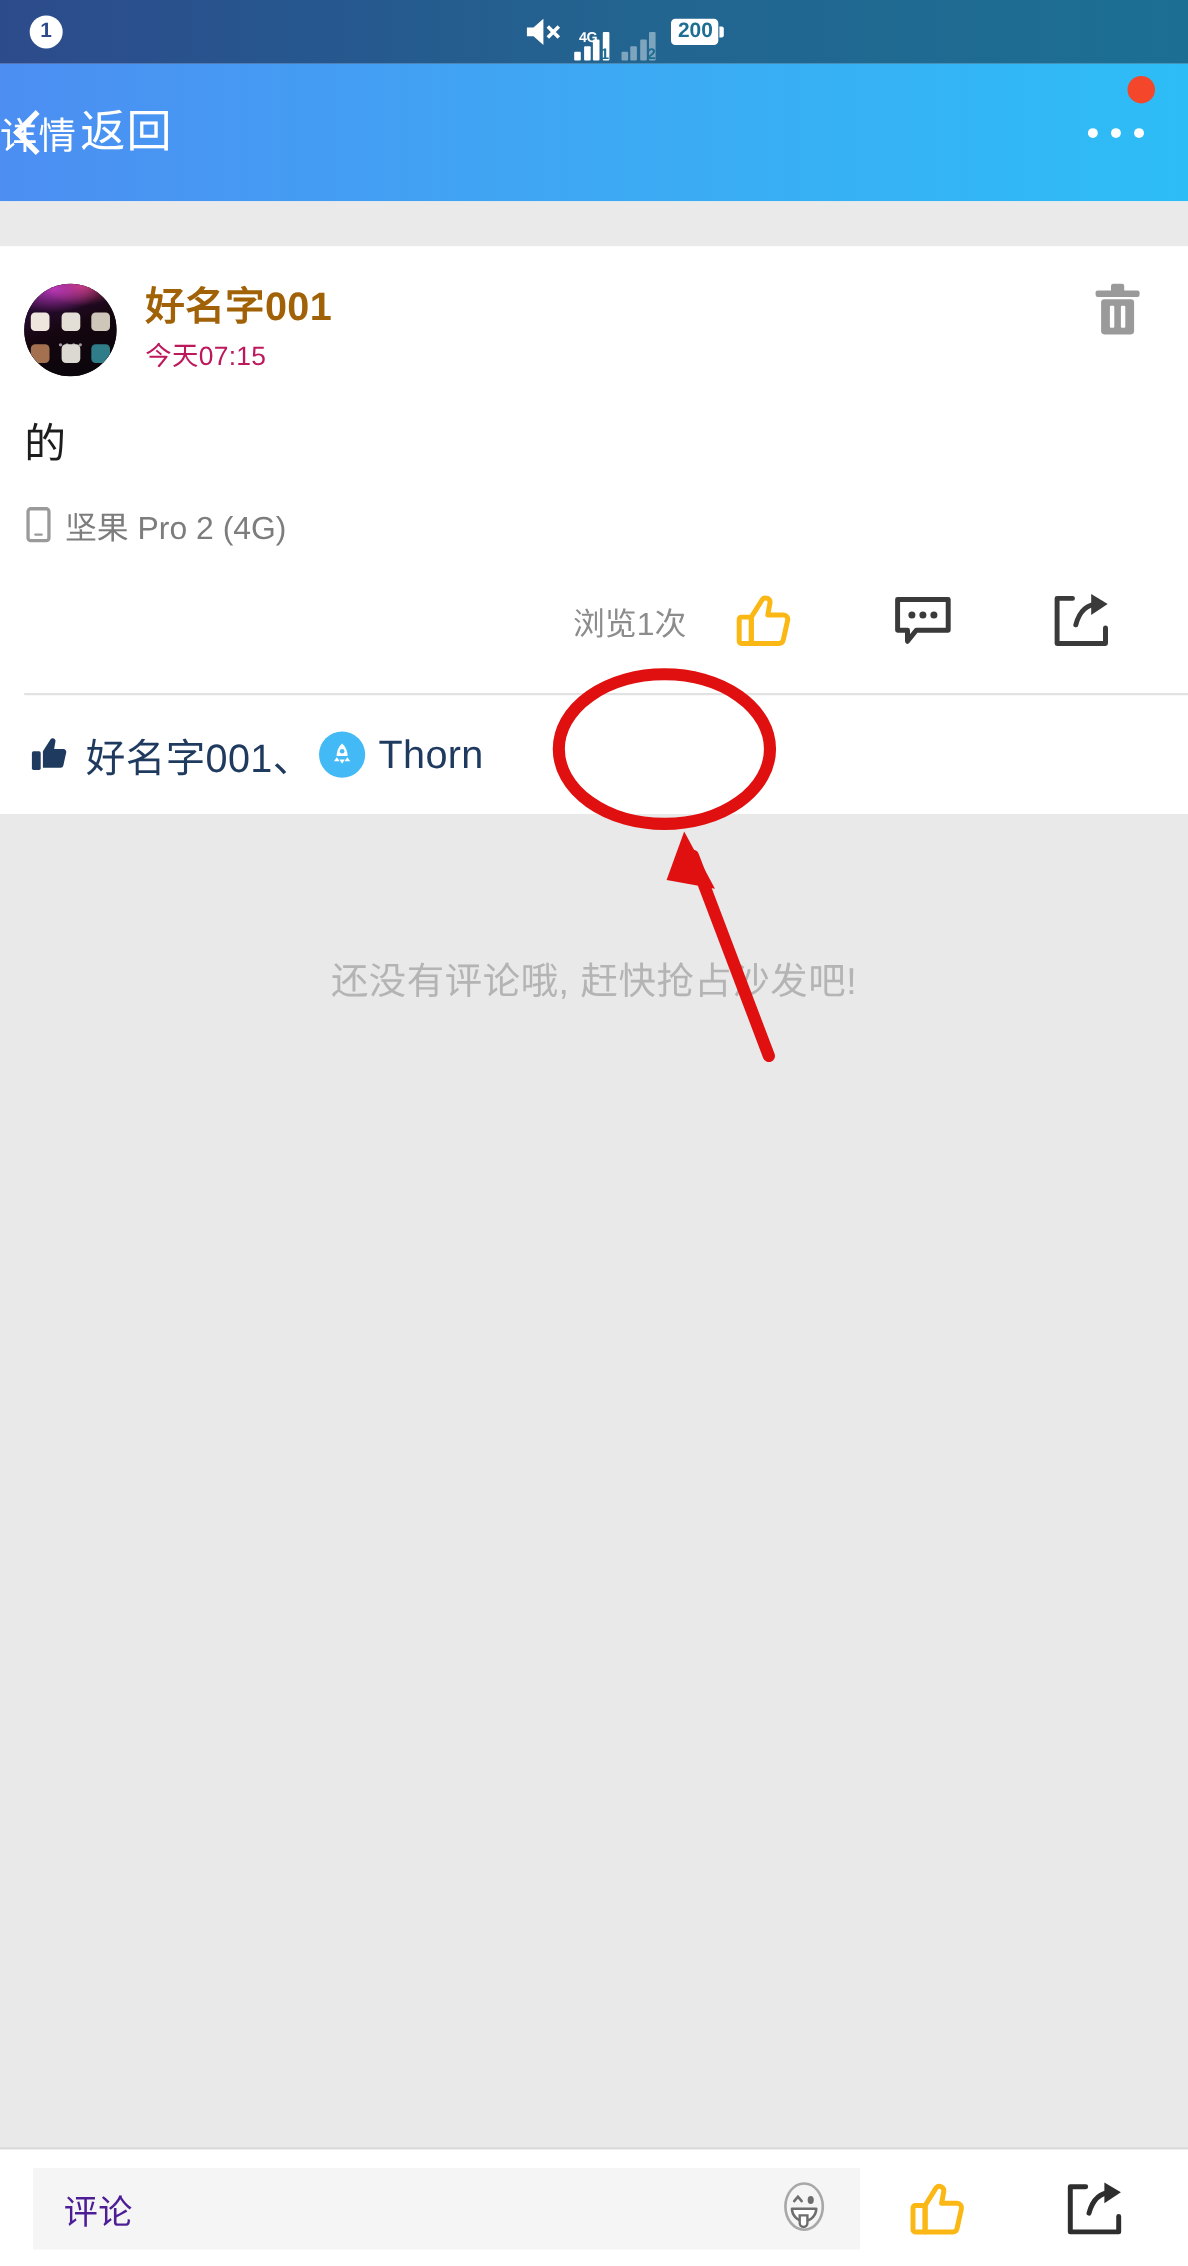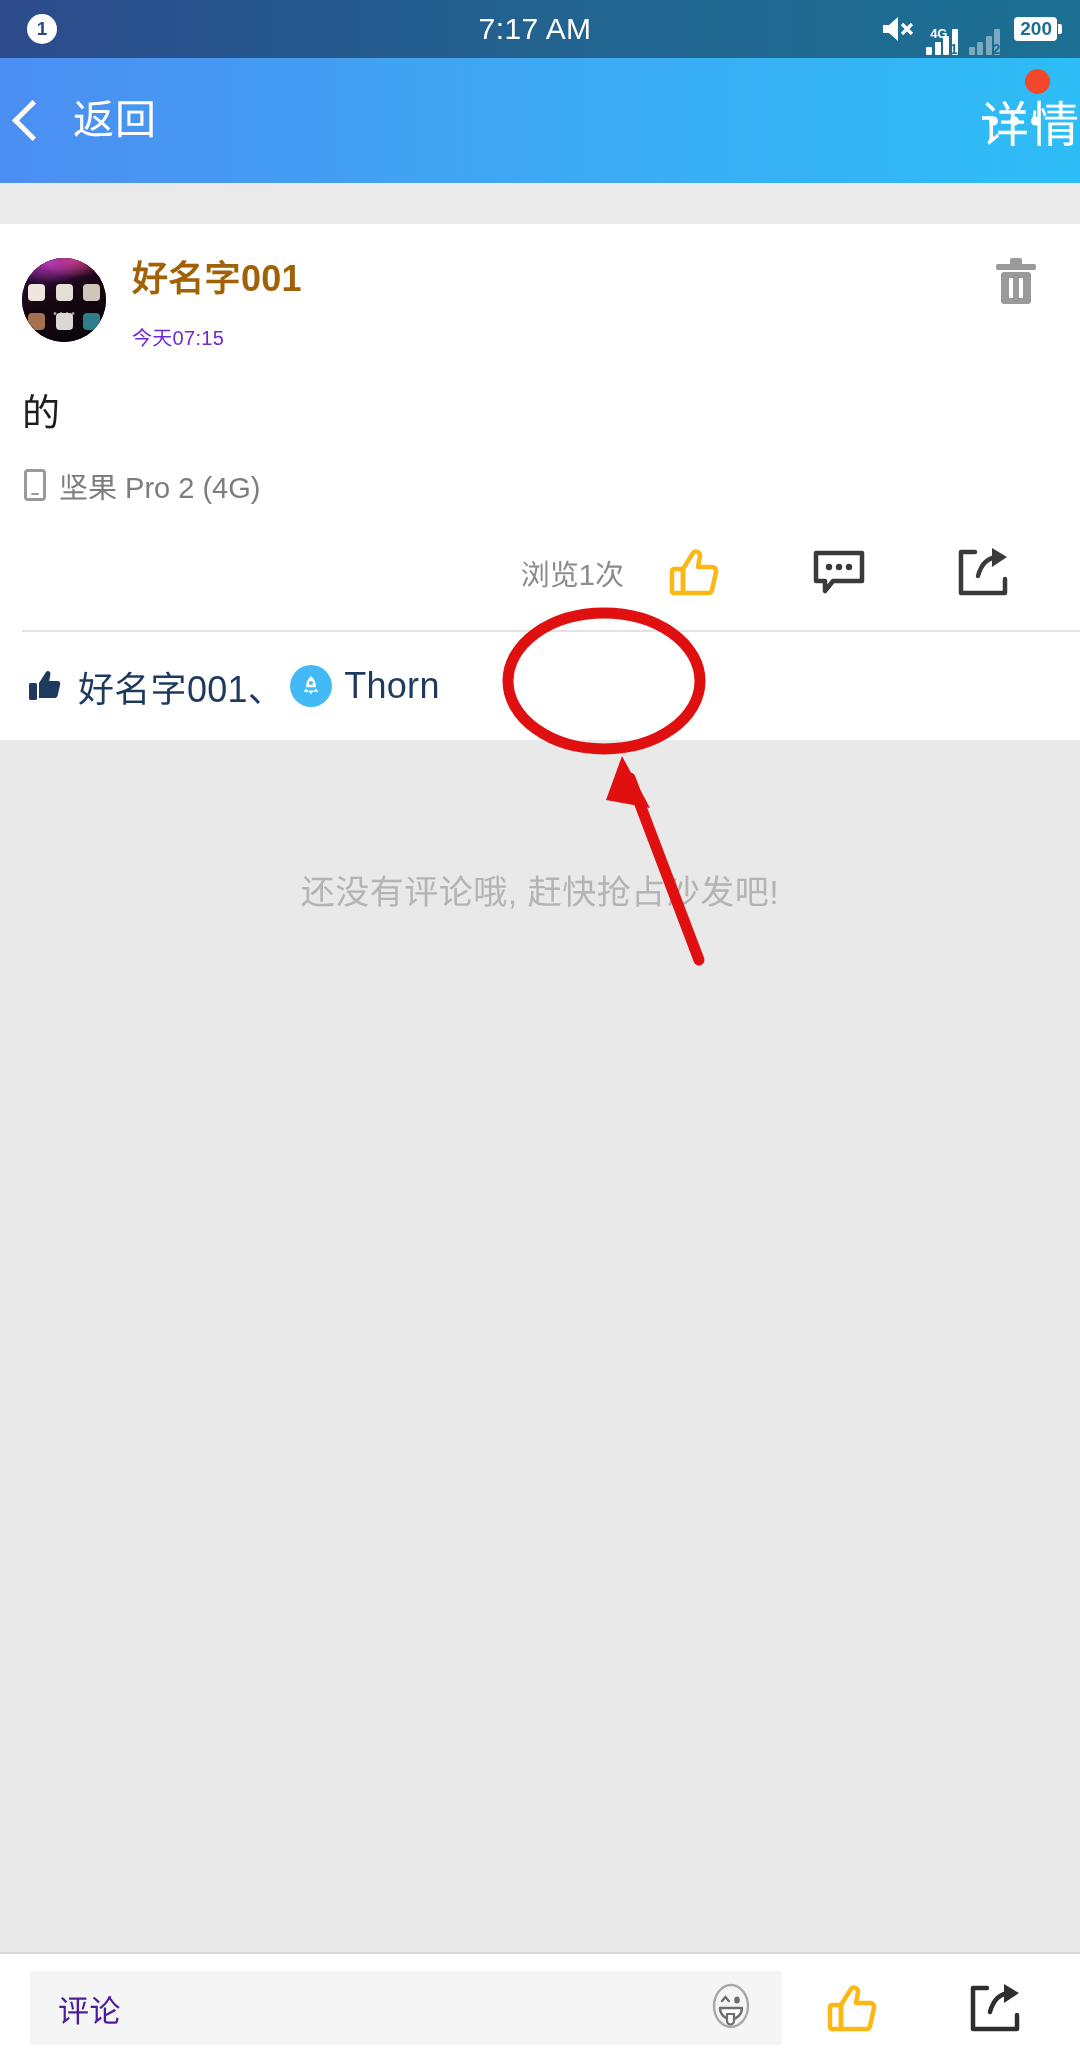--- a/index.html
+++ b/index.html
@@ -114,22 +114,22 @@
     border-bottom: 5px solid #ffffff;
     transform: rotate(45deg);
     margin-right: 4px;
   }
   .nav-back-label {
     color: #ffffff; font-size: 41px; line-height: 1;
     letter-spacing: 1px;
   }
   .nav-title {
     position: absolute; left: 0; right: 0;
-    text-align: right;
-    color: #ffffff; font-size: 49px;
+    text-align: left;
+    color: #ffffff; font-size: 34px;
     letter-spacing: 1px;
     pointer-events: none;
   }
   .nav-more {
     position: absolute; right: 34px; top: 50%;
     transform: translateY(-50%);
     display: flex; align-items: center; gap: 12px;
     cursor: pointer;
     padding: 18px 6px;
   }
@@ -204,21 +204,21 @@
     width: 3px; height: 3px; border-radius: 50%;
     background: rgba(255,255,255,.6);
   }
   .post-meta { margin-left: 26px; padding-top: 2px; }
   .post-author {
     font-size: 36px; color: #a16207; line-height: 1.05;
     letter-spacing: .3px;
     font-weight: bold;
   }
   .post-time {
-    font-size: 20px; color: #6d28d9; margin-top: 24px;
+    font-size: 24px; color: #be185d; margin-top: 6px;
     letter-spacing: .3px;
   }
   .delete-btn {
     position: absolute; right: 40px; top: 34px;
     width: 44px; height: 48px; cursor: pointer;
   }
   .trash {
     position: relative; width: 40px; height: 46px; margin: 0 auto;
   }
   .trash .lid {
@@ -356,21 +356,20 @@
 </style>
 </head>
 <body>
 
 <div id="phone">
 
   <div class="status-bar">
     <div class="sb-left">
       <div class="notif-badge">1</div>
     </div>
-    <div class="sb-center">7:17 AM</div>
     <div class="sb-right">
 
       <span class="mute-icon">
         <svg width="34" height="30" viewBox="0 0 34 30">
           <path d="M2 11 h6 L17 3 v24 L8 19 H2 Z" fill="#ffffff"></path>
           <path d="M21 10 l10 10 M31 10 l-10 10" stroke="#ffffff" stroke-width="3.2" fill="none"></path>
         </svg>
       </span>
 
       <span class="sig-group">

